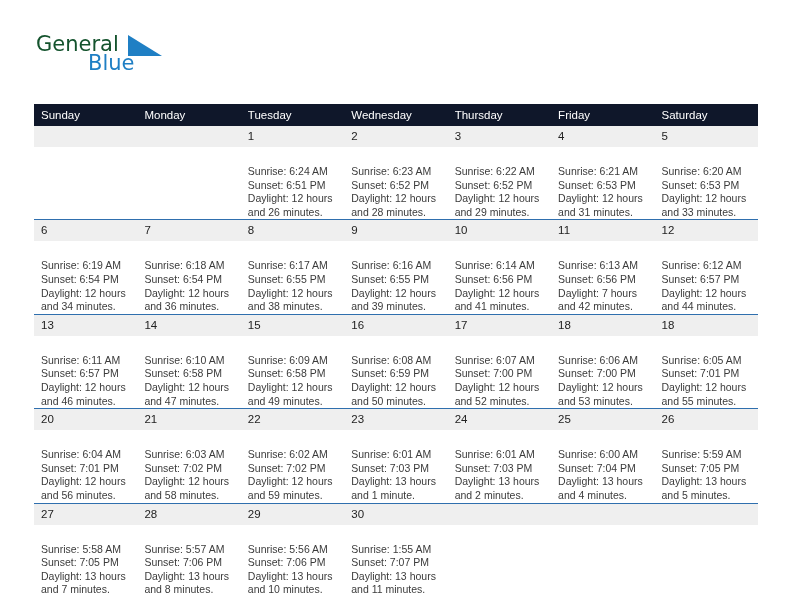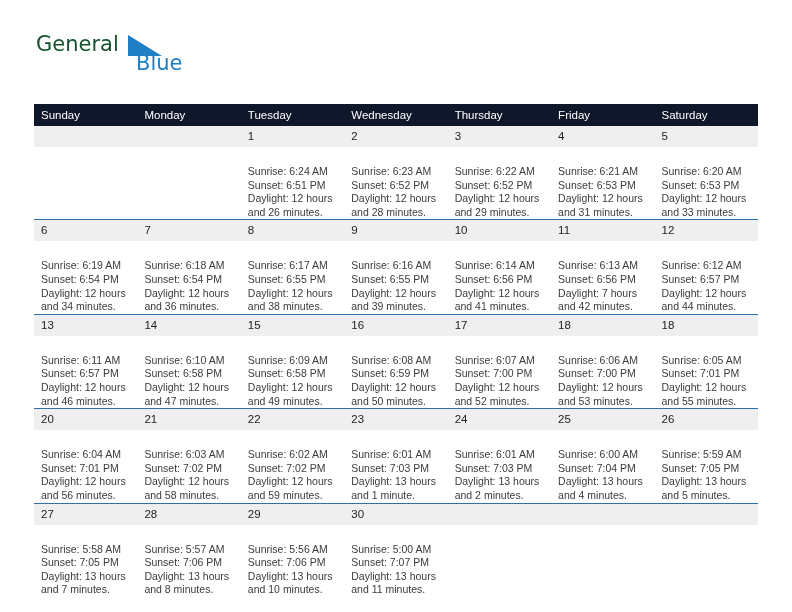--- a/index.html
+++ b/index.html
@@ -47,21 +47,20 @@
     font-weight: 400;
   }
   .brand-blue {
     position: absolute;
     left: 54px;
     top: 19px;
     font-size: 21px;
     color: #1f7fc4;
     font-family: "DejaVu Sans", sans-serif;
     font-weight: 400;
-    margin-left: 48px;
   }
   .brand-triangle {
     position: absolute;
     left: 94px;
     top: 3px;
     width: 34px;
     height: 21px;
   }
   .title-block {
     position: absolute;
@@ -422,21 +421,21 @@
               <div class="daynum">29</div>
               <div class="details">
                 <div>Sunrise: 5:56 AM</div>
                 <div>Sunset: 7:06 PM</div>
                 <div class="daylight">Daylight: 13 hours and 10 minutes.</div>
               </div>
             </td>
             <td class="day">
               <div class="daynum">30</div>
               <div class="details">
-                <div>Sunrise: 5:00 AM</div>
+                <div>Sunrise: 1:55 AM</div>
                 <div>Sunset: 7:07 PM</div>
                 <div class="daylight">Daylight: 13 hours and 11 minutes.</div>
               </div>
             </td>
             <td class="day">
               <div class="daynum empty"></div>
             </td>
             <td class="day">
               <div class="daynum empty"></div>
             </td>

